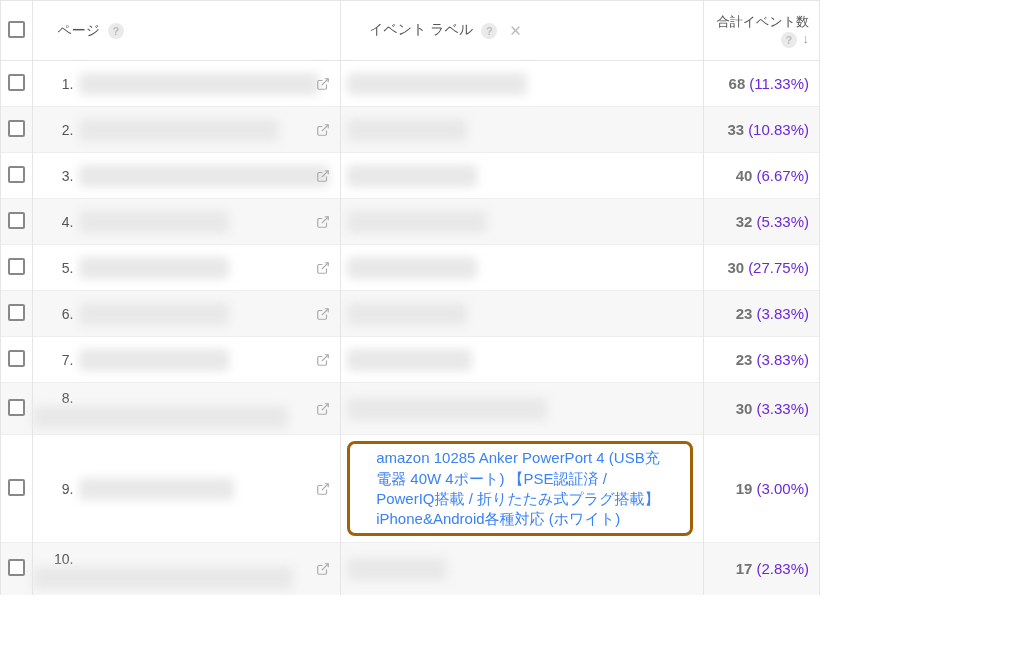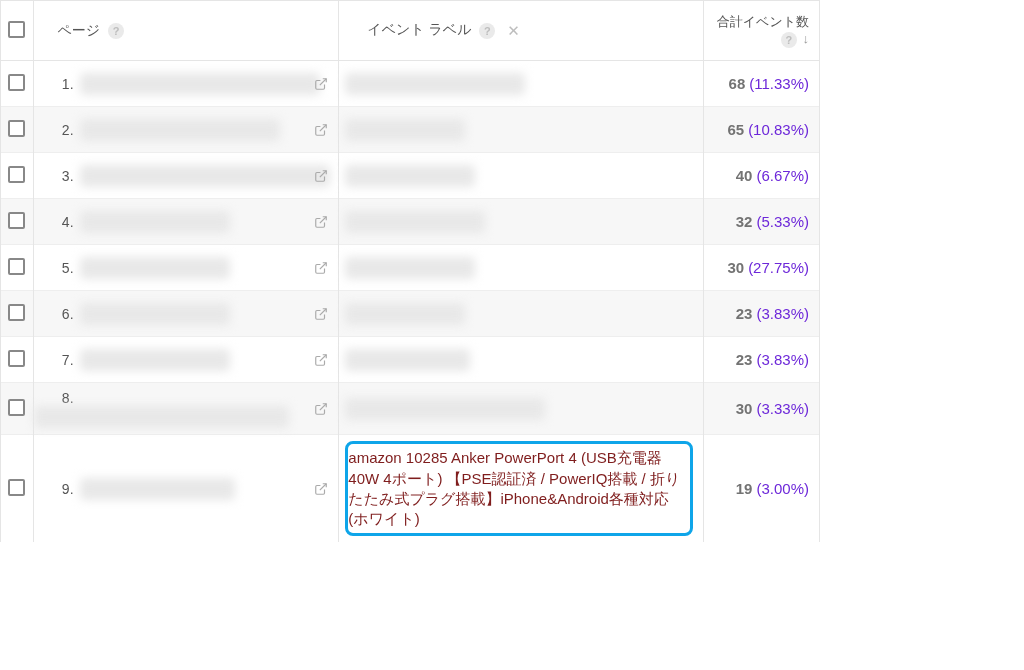--- a/index.html
+++ b/index.html
@@ -94,25 +94,25 @@
     display: inline-block;
     width: 17px; height: 17px;
     border: 2px solid #888;
     border-radius: 2px;
     background: #fff;
     cursor: pointer;
   }
   .evt-val { font-weight: bold; color: #737373; font-size: 15px; }
   .evt-pct { color: #6d28d9; font-size: 15px; margin-left: 4px; }
   .highlight-box {
-    border: 3px solid #0ea5e9;
+    border: 3px solid #a16207;
     border-radius: 8px;
-    padding: 4px 0;
+    padding: 4px 26px;
     font-size: 15px;
-    color: #7f1d1d;
+    color: #3b82f6;
     line-height: 1.35;
     display: inline-block;
     max-width: 480px;
   }
 </style>
 </head>
 <body>
 
 <table class="table">
 
@@ -156,21 +156,21 @@
       <tr class="data-row darker">
         <td class="cell cell-cb"><span class="cb"></span></td>
         <td class="cell cell-page"><span class="rank-num">2.</span><span class="blur-bar" style="width:200px"></span><span class="ext-icon">
             <svg viewBox="0 0 24 24" fill="none" stroke="currentColor" stroke-width="2">
               <path d="M18 13v6a2 2 0 0 1-2 2H5a2 2 0 0 1-2-2V8a2 2 0 0 1 2-2h6"></path>
               <polyline points="15 3 21 3 21 9"></polyline>
               <line x1="10" y1="14" x2="21" y2="3"></line>
             </svg>
           </span></td>
         <td class="cell cell-label"><span class="blur-bar" style="width:120px"></span></td>
-        <td class="cell cell-total"><span class="evt-val">65</span><span class="evt-pct">(10.83%)</span></td>
+        <td class="cell cell-total"><span class="evt-val">33</span><span class="evt-pct">(10.83%)</span></td>
       </tr>
       <tr class="data-row">
         <td class="cell cell-cb"><span class="cb"></span></td>
         <td class="cell cell-page"><span class="rank-num">3.</span><span class="blur-bar" style="width:250px"></span><span class="ext-icon">
             <svg viewBox="0 0 24 24" fill="none" stroke="currentColor" stroke-width="2">
               <path d="M18 13v6a2 2 0 0 1-2 2H5a2 2 0 0 1-2-2V8a2 2 0 0 1 2-2h6"></path>
               <polyline points="15 3 21 3 21 9"></polyline>
               <line x1="10" y1="14" x2="21" y2="3"></line>
             </svg>
           </span></td>
@@ -242,15 +242,27 @@
         <td class="cell cell-page"><span class="rank-num">9.</span><span class="blur-bar" style="width:155px"></span><span class="ext-icon">
             <svg viewBox="0 0 24 24" fill="none" stroke="currentColor" stroke-width="2">
               <path d="M18 13v6a2 2 0 0 1-2 2H5a2 2 0 0 1-2-2V8a2 2 0 0 1 2-2h6"></path>
               <polyline points="15 3 21 3 21 9"></polyline>
               <line x1="10" y1="14" x2="21" y2="3"></line>
             </svg>
           </span></td>
         <td class="cell cell-label"><div class="highlight-box">amazon 10285 Anker PowerPort 4 (USB充電器 40W 4ポート) 【PSE認証済 / PowerIQ搭載 / 折りたたみ式プラグ搭載】iPhone&amp;Android各種対応 (ホワイト)</div></td>
         <td class="cell cell-total"><span class="evt-val">19</span><span class="evt-pct">(3.00%)</span></td>
       </tr>
+      <tr class="data-row darker">
+        <td class="cell cell-cb"><span class="cb"></span></td>
+        <td class="cell cell-page"><span class="rank-num">10.</span><span class="blur-bar" style="width:260px"></span><span class="ext-icon">
+            <svg viewBox="0 0 24 24" fill="none" stroke="currentColor" stroke-width="2">
+              <path d="M18 13v6a2 2 0 0 1-2 2H5a2 2 0 0 1-2-2V8a2 2 0 0 1 2-2h6"></path>
+              <polyline points="15 3 21 3 21 9"></polyline>
+              <line x1="10" y1="14" x2="21" y2="3"></line>
+            </svg>
+          </span></td>
+        <td class="cell cell-label"><span class="blur-bar" style="width:100px"></span></td>
+        <td class="cell cell-total"><span class="evt-val">17</span><span class="evt-pct">(2.83%)</span></td>
+      </tr>
     </tbody>
 
 </table>
 
 </body></html>

